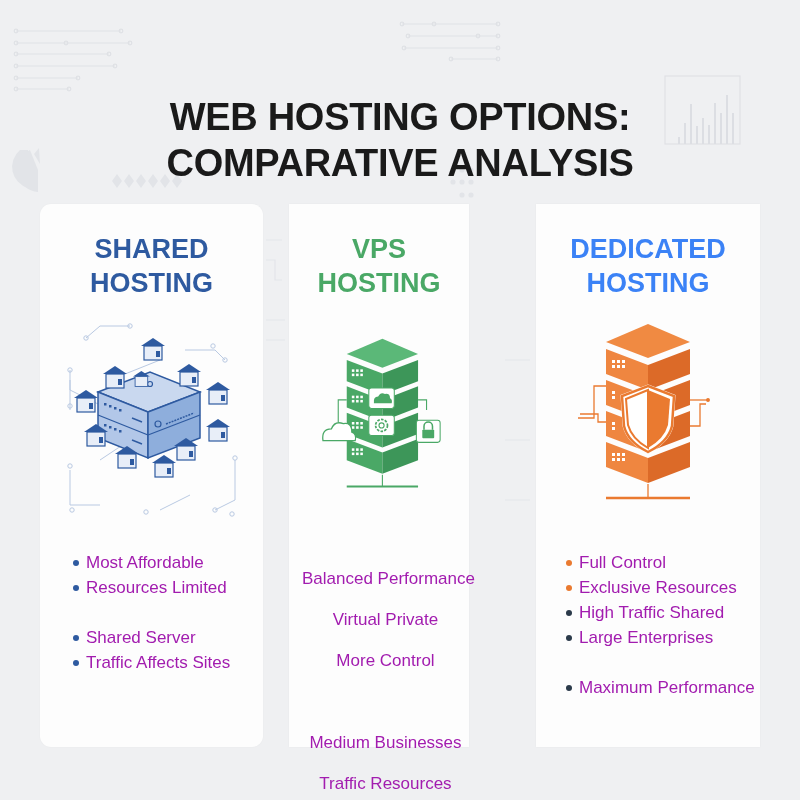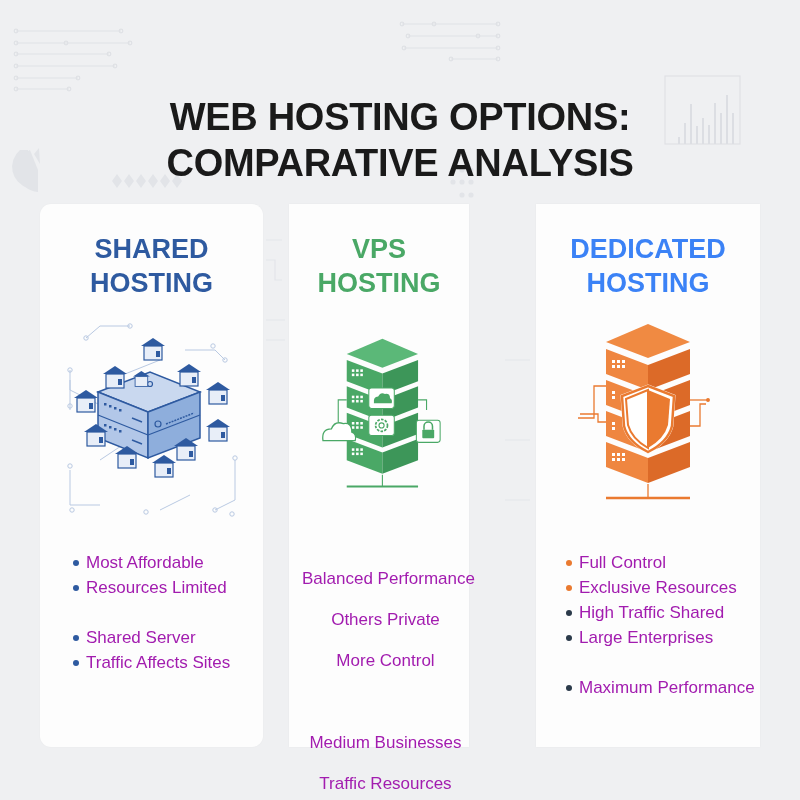--- a/index.html
+++ b/index.html
@@ -323,21 +323,21 @@
     <rect x="94" y="92" width="30" height="24" rx="3" fill="#ffffff" stroke="#4aa866" stroke-width="1.2"></rect>
     <circle cx="109" cy="104" r="7" fill="none" stroke="#4aa866" stroke-width="2" stroke-dasharray="3 1.5"></circle>
     <circle cx="109" cy="104" r="3" fill="none" stroke="#4aa866" stroke-width="1.3"></circle>
 
     <rect x="150" y="98" width="28" height="26" rx="3" fill="#ffffff" stroke="#4aa866" stroke-width="1.2"></rect>
     <path d="M159 109 L159 105 A5 5 0 0 1 169 105 L169 109" fill="none" stroke="#4aa866" stroke-width="1.8"></path>
     <rect x="157" y="109" width="14" height="10" rx="1" fill="#4aa866"></rect>
   </svg>
   <ul class="features centered">
     <li>Balanced Performance</li>
-    <li>Others Private</li>
+    <li>Virtual Private</li>
     <li>More Control</li>
     <li class="gap"></li>
     <li>Medium Businesses</li>
     <li>Traffic Resources</li>
   </ul>
 </div>
 
 <div class="card card-3">
   <div class="card-title" style="color:#3b82f6;">
     <div>DEDICATED</div>

